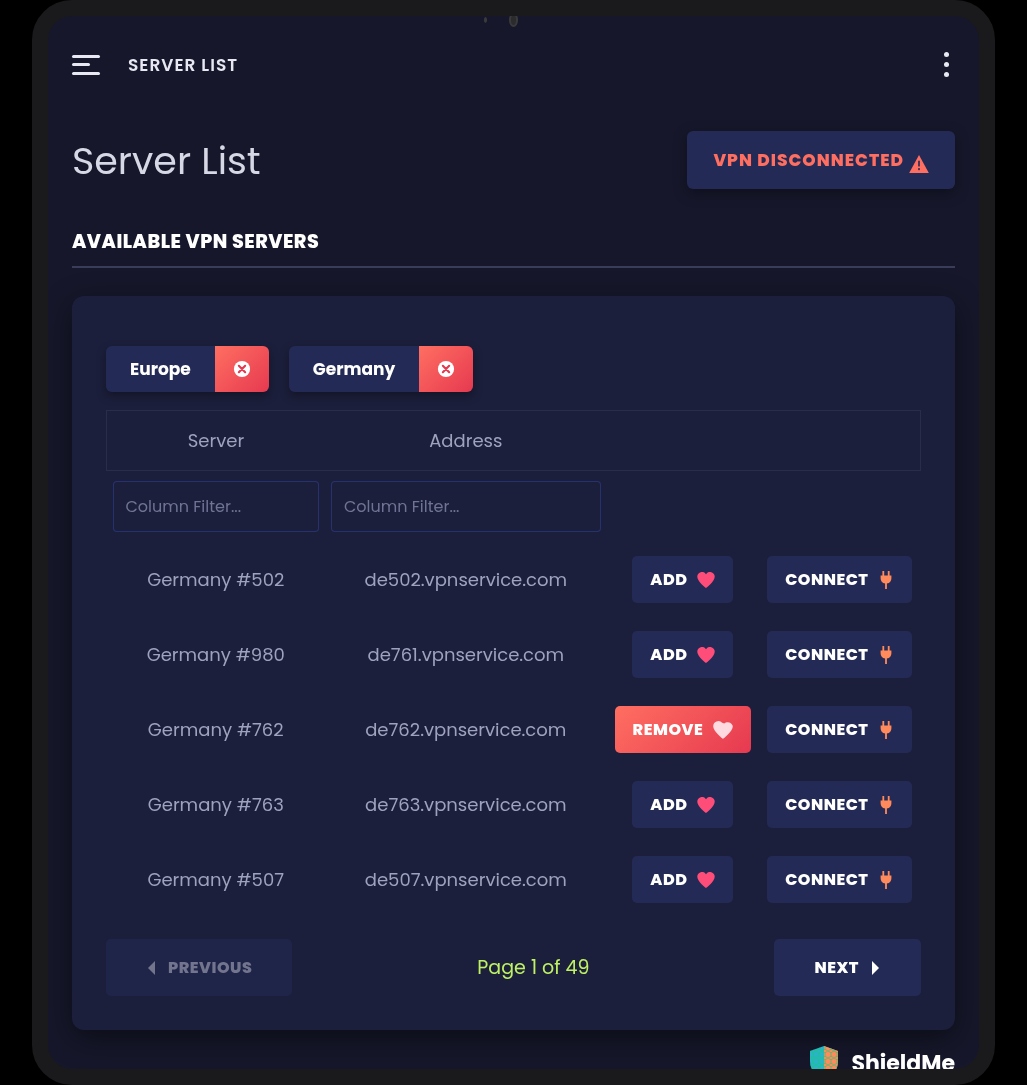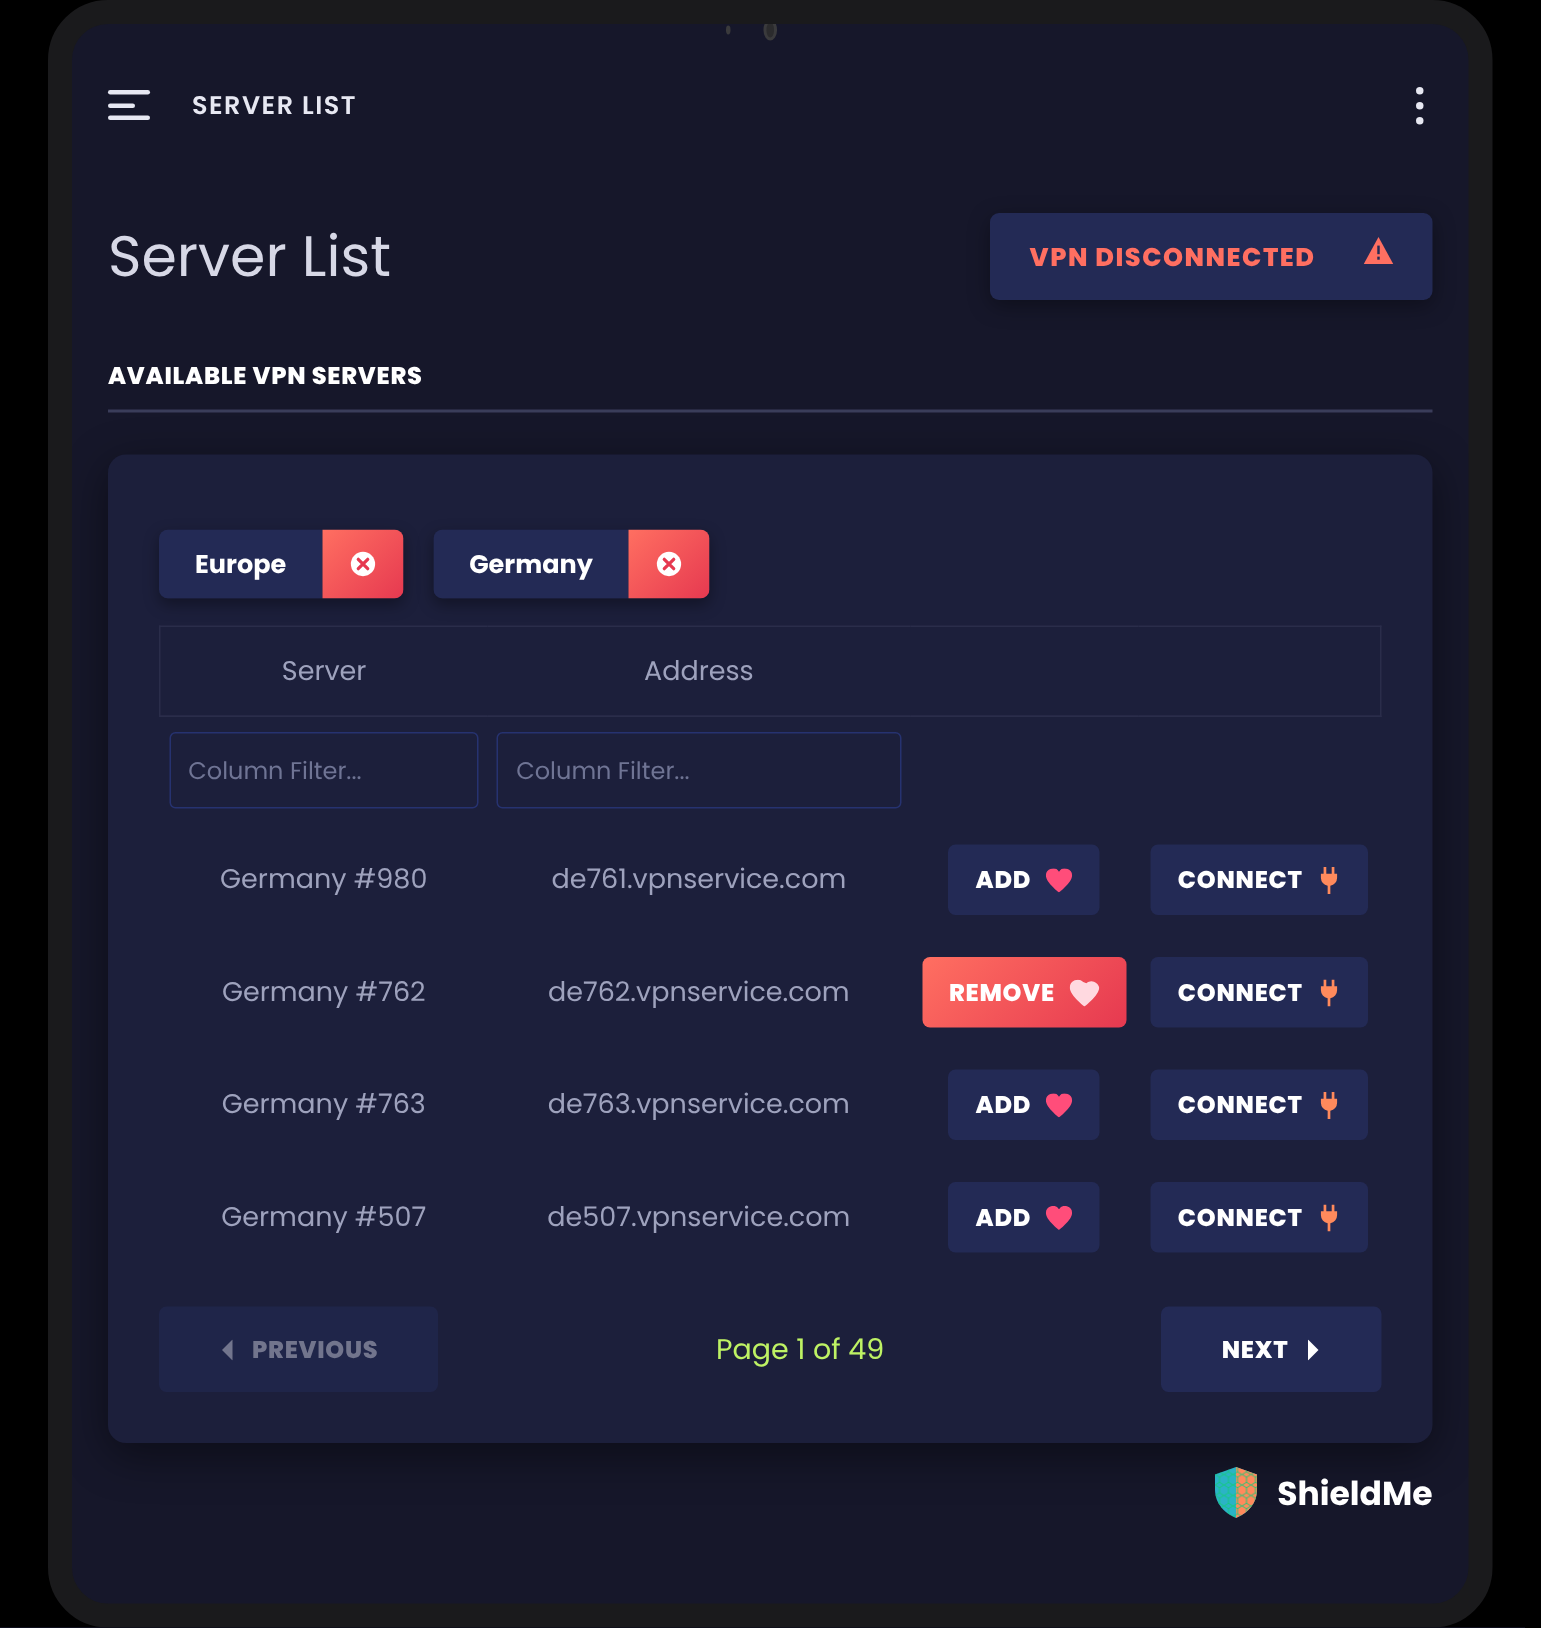--- a/index.html
+++ b/index.html
@@ -11,22 +11,22 @@
   .screen{position:absolute;inset:30px 24px 24px 24px;display:flex;flex-direction:column;color:#b9bbd0;}
   .topbar{display:flex;align-items:center;gap:28px;height:48px;}
   .hamburger{width:28px;height:20px;display:flex;flex-direction:column;justify-content:space-between;cursor:pointer;}
   .hamburger span{height:3px;background:#e7e8f2;border-radius:2px;}
   .hamburger span:nth-child(2){width:65%;}
   .topbar-title{color:#e7e8f2;font-weight:600;letter-spacing:1px;font-size:17px;}
   .kebab{margin-left:auto;display:flex;flex-direction:column;gap:5px;cursor:pointer;padding:6px;}
   .kebab span{width:5px;height:5px;background:#e7e8f2;border-radius:50%;}
   .headrow{display:flex;align-items:center;margin-top:48px;}
   .page-title{color:#d7d8e6;font-weight:400;font-size:38px;}
-  .vpn-status{margin-left:auto;background:#232a55;padding:16px 26px;border-radius:6px;display:flex;align-items:flex-start;gap:32px;color:#ff6f61;font-weight:800;letter-spacing:1px;font-size:17px;box-shadow:0 4px 14px rgba(0,0,0,.35);}
-  .subhead{color:#fff;font-weight:800;font-size:16px;letter-spacing:.5px;margin-top:38px;border-bottom:2px solid #3a3d5a;padding-bottom:10px;}
+  .vpn-status{margin-left:auto;background:#232a55;padding:16px 26px;border-radius:6px;display:flex;align-items:flex-end;gap:5px;color:#ff6f61;font-weight:800;letter-spacing:1px;font-size:17px;box-shadow:0 4px 14px rgba(0,0,0,.35);}
+  .subhead{color:#fff;font-weight:800;font-size:19px;letter-spacing:.5px;margin-top:38px;border-bottom:2px solid #3a3d5a;padding-bottom:10px;}
   .panel{background:#1c1f3b;border-radius:12px;margin-top:28px;padding:50px 34px 34px;box-shadow:0 8px 30px rgba(0,0,0,.45);}
   .chips{display:flex;gap:20px;margin-bottom:18px;}
   .chip{display:flex;border-radius:6px;overflow:hidden;box-shadow:0 4px 10px rgba(0,0,0,.35);}
   .chip-label{background:#232a55;color:#fff;font-weight:700;padding:10px 24px;font-size:17px;}
   .chip-remove{background:linear-gradient(135deg,#ff6f61,#e63950);width:54px;display:flex;align-items:center;justify-content:center;cursor:pointer;}
   .chip-remove svg{width:18px;height:18px;}
   table{width:100%;border-collapse:collapse;}
   thead th{color:#9ea2bd;font-weight:400;font-size:18px;padding:16px 8px;text-align:center;border-bottom:1px solid #2a2d4a;border-top:1px solid #2a2d4a;}
   thead th:first-child{border-left:1px solid #2a2d4a;}
   thead th:nth-child(4){border-right:1px solid #2a2d4a;}
@@ -122,20 +122,40 @@
           </tr>
         </thead>
         <tbody id="tbody">
             <tr class="filter-row">
               <td><input class="filter-input" placeholder="Column Filter..." style=""></td>
               <td><input class="filter-input" placeholder="Column Filter..." style=""></td>
               <td></td>
               <td></td>
             </tr>
             <tr>
+              <td>Germany #502</td>
+              <td>de502.vpnservice.com</td>
+              <td><button class="btn">
+                  <span>ADD</span>
+                  <span class="ico heart">
+                    <svg width="18" height="16" viewBox="0 0 24 22">
+                      <path fill="currentColor" d="M12 22S0 13 0 6.5A6.5 6.5 0 0 1 12 3a6.5 6.5 0 0 1 12 3.5C24 13 12 22 12 22Z"></path>
+                    </svg>
+                  </span>
+                </button></td>
+              <td><button class="btn">
+                  <span>CONNECT</span>
+                  <span class="ico plug">
+                    <svg width="16" height="18" viewBox="0 0 16 20">
+                      <path fill="currentColor" d="M4 0h2v5H4zM10 0h2v5h-2zM2 5h12v3a6 6 0 0 1-5 5.9V20H7v-6.1A6 6 0 0 1 2 8z"></path>
+                    </svg>
+                  </span>
+                </button></td>
+            </tr>
+            <tr>
               <td>Germany #980</td>
               <td>de761.vpnservice.com</td>
               <td><button class="btn">
                   <span>ADD</span>
                   <span class="ico heart">
                     <svg width="18" height="16" viewBox="0 0 24 22">
                       <path fill="currentColor" d="M12 22S0 13 0 6.5A6.5 6.5 0 0 1 12 3a6.5 6.5 0 0 1 12 3.5C24 13 12 22 12 22Z"></path>
                     </svg>
                   </span>
                 </button></td>

